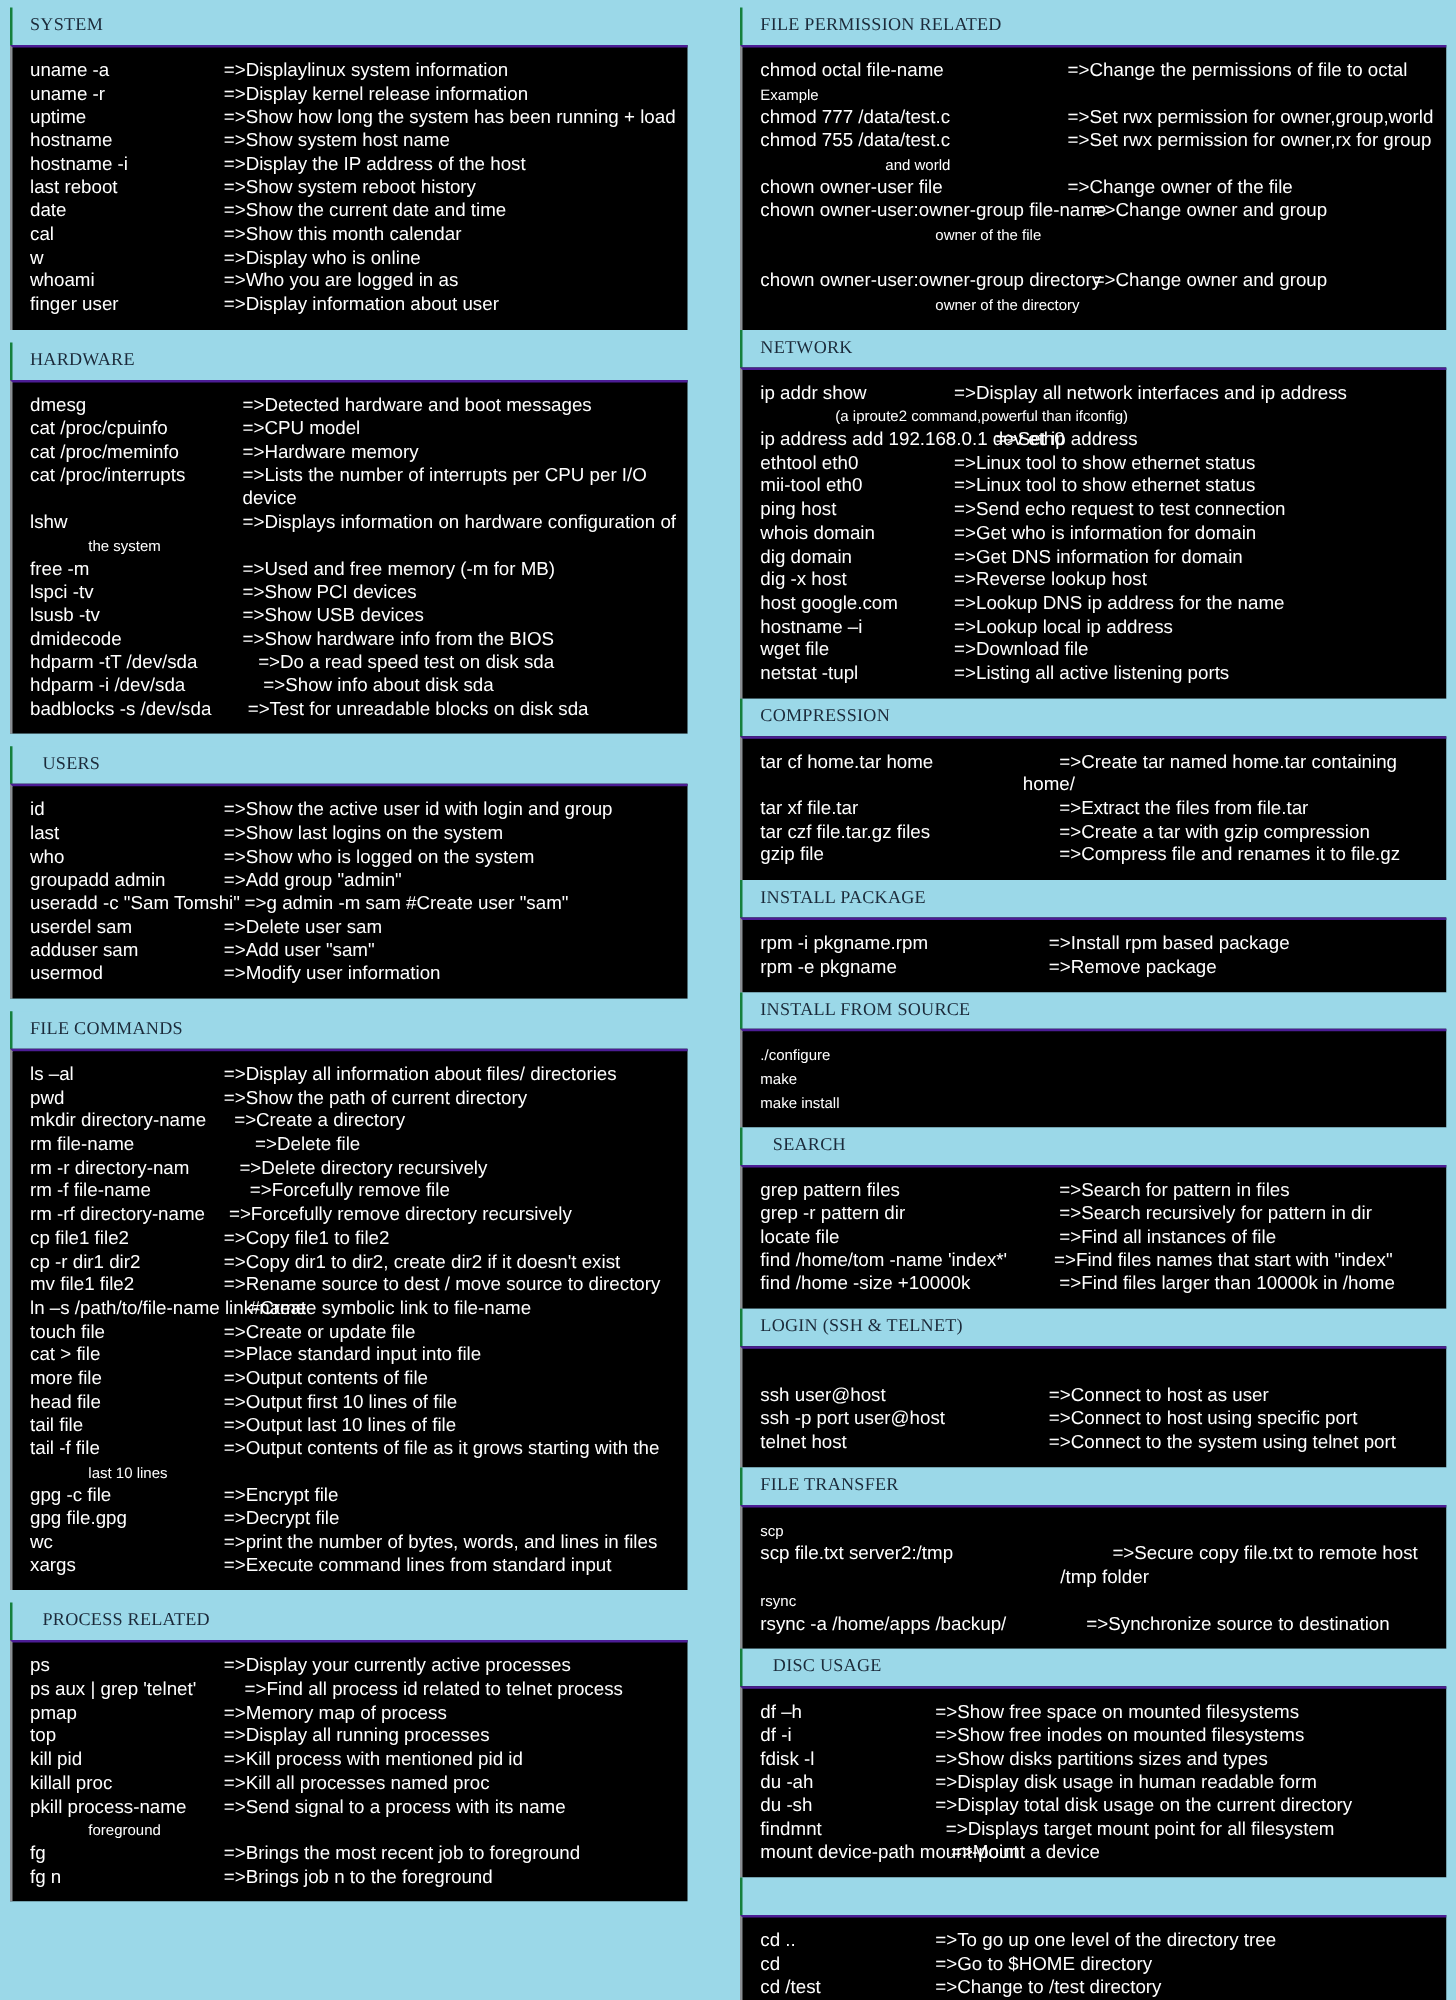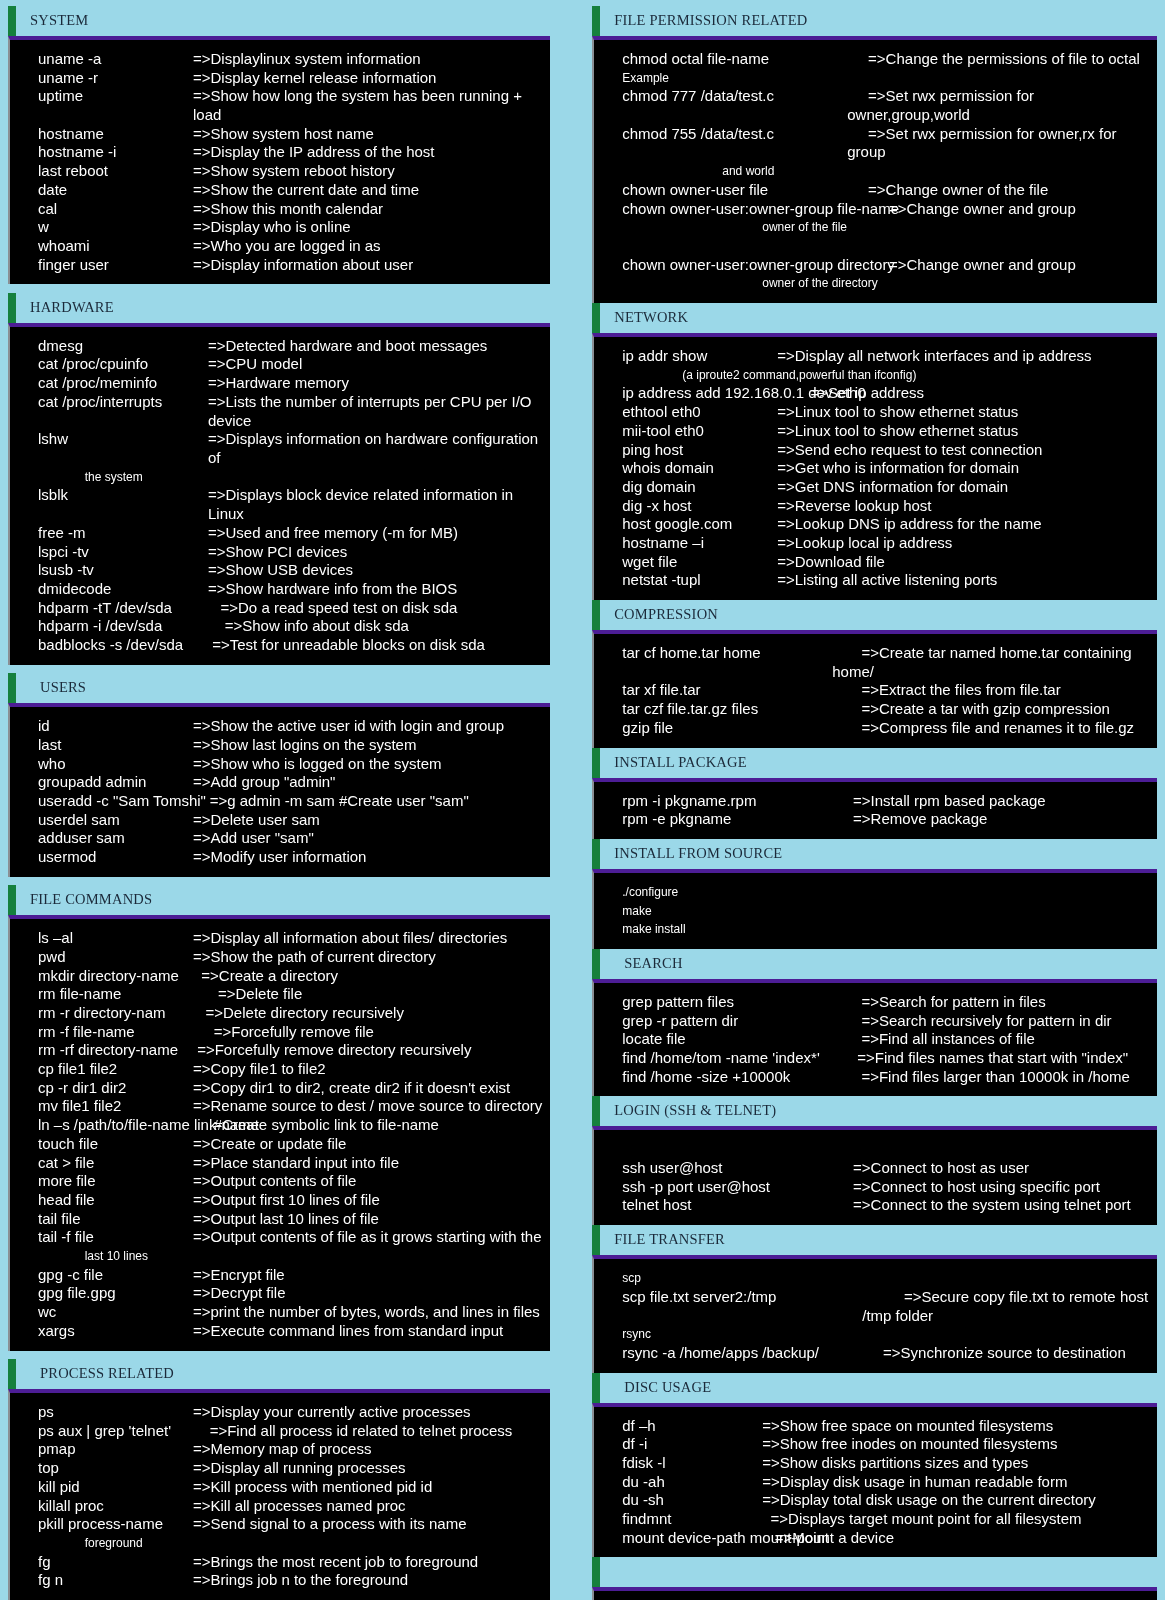--- a/index.html
+++ b/index.html
@@ -26,33 +26,33 @@
   .col-right{width:585px;padding:6px 8px 0 0;margin-left:24px;}
 
   .section{display:block;}
   .sec-header{
     background:#9bd8e8;
     color:#1b2a3a;
     font-family:"Liberation Serif",serif;
     font-size:14.5px;
     letter-spacing:.2px;
     padding:7px 0 7px 14px;
-    border-left:8px solid #15803d;
+    border-left:2px solid #15803d;
     box-sizing:border-box;
     line-height:1.1;
     min-height:28px;
   }
   .sec-header.indent{padding-left:24px;}
   .sec-header.empty{min-height:30px;}
   .sec-body{
     background:#000;
     border-left:2px solid #8a8f94;
-    border-top:4px solid #4c1d95;
+    border-top:2px solid #4c1d95;
     color:#ffffff;
-    padding:10px 6px 10px 28px;
+    padding:10px 6px 10px 14px;
     box-sizing:border-box;
   }
 
   .row{
     display:flex;
     align-items:flex-start;
     font-size:15px;
     line-height:18.7px;
     white-space:pre;
   }
@@ -108,21 +108,20 @@
       <div class="gap10"></div>
       <div class="section">
         <div class="sec-header">HARDWARE</div>
         <div class="sec-body w170">
           <div class="row"><span class="cmd">dmesg</span><span class="desc">=&gt;Detected hardware and boot messages</span></div>
           <div class="row"><span class="cmd">cat /proc/cpuinfo</span><span class="desc">=&gt;CPU model</span></div>
           <div class="row"><span class="cmd">cat /proc/meminfo</span><span class="desc">=&gt;Hardware memory</span></div>
           <div class="row"><span class="cmd">cat /proc/interrupts</span><span class="desc">=&gt;Lists the number of interrupts per CPU per I/O device</span></div>
           <div class="row"><span class="cmd">lshw</span><span class="desc">=&gt;Displays information on hardware configuration of</span></div>
           <div class="cont">              the system</div>
-          <div class="row"><span class="cmd">lsblk</span><span class="desc">=&gt;Displays block device related information in Linux</span></div>
           <div class="row"><span class="cmd">free -m</span><span class="desc">=&gt;Used and free memory (-m for MB)</span></div>
           <div class="row"><span class="cmd">lspci -tv</span><span class="desc">=&gt;Show PCI devices</span></div>
           <div class="row"><span class="cmd">lsusb -tv</span><span class="desc">=&gt;Show USB devices</span></div>
           <div class="row"><span class="cmd">dmidecode</span><span class="desc">=&gt;Show hardware info from the BIOS</span></div>
           <div class="row"><span class="cmd">hdparm -tT /dev/sda</span><span class="desc">   =&gt;Do a read speed test on disk sda</span></div>
           <div class="row"><span class="cmd">hdparm -i /dev/sda</span><span class="desc">    =&gt;Show info about disk sda</span></div>
           <div class="row"><span class="cmd">badblocks -s /dev/sda</span><span class="desc"> =&gt;Test for unreadable blocks on disk sda</span></div>
         </div>
       </div>
       <div class="gap10"></div>

